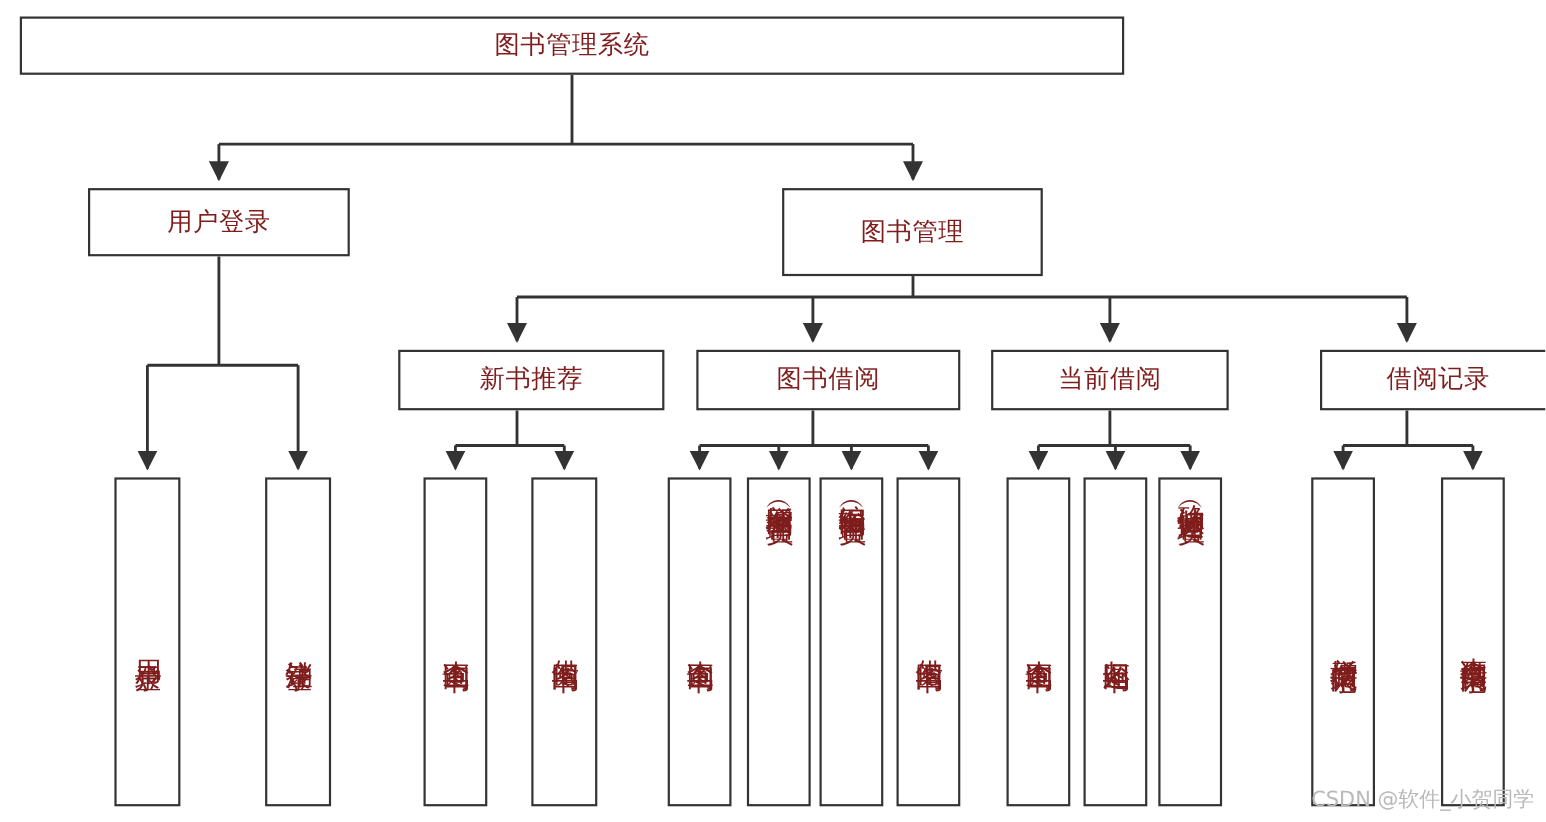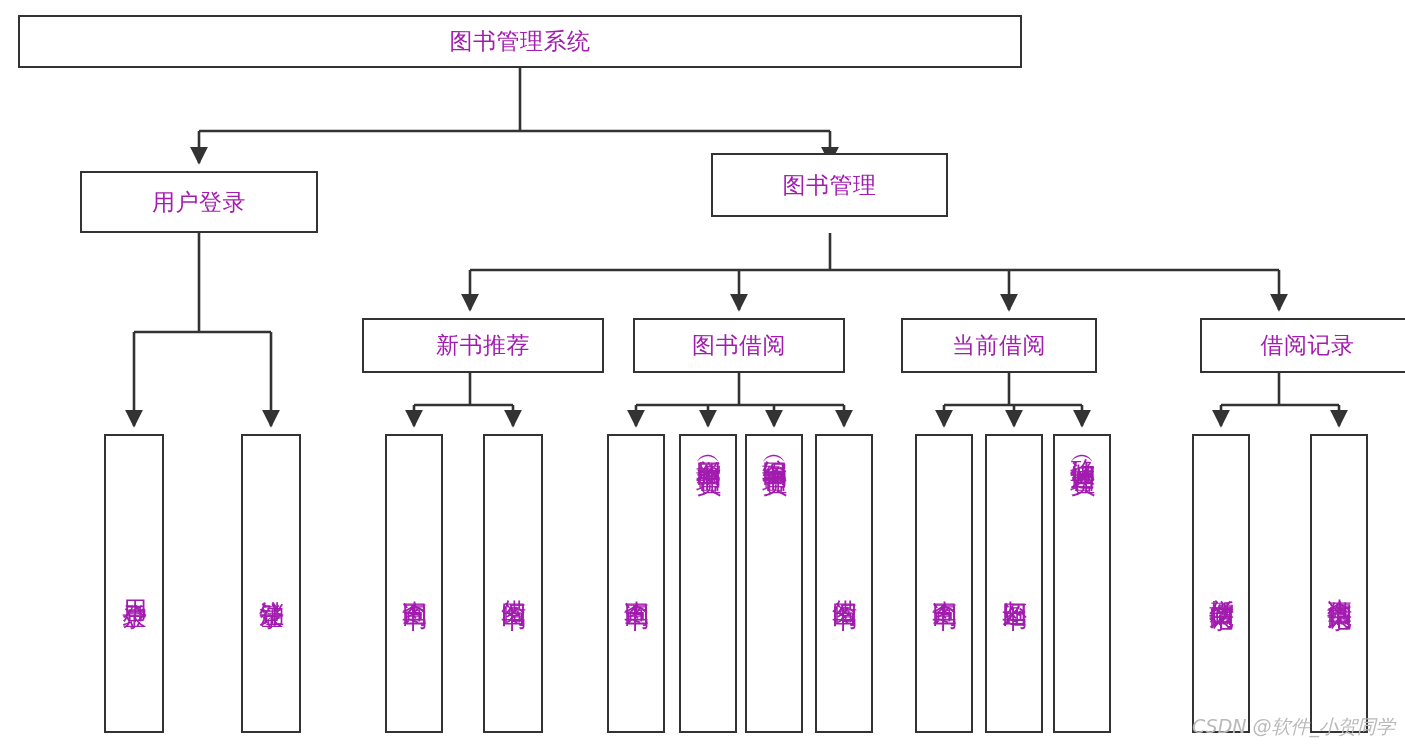--- a/index.html
+++ b/index.html
@@ -23,21 +23,21 @@
     height: 747px;
   }
   .node {
     position: absolute;
     box-sizing: border-box;
     border: 2.5px solid #333333;
     background: #ffffff;
     display: flex;
     align-items: center;
     justify-content: center;
-    color: #a21caf;
+    color: #7f1d1d;
     z-index: 2;
   }
   .node .label {
     display: block;
     text-align: center;
     line-height: 1.08;
     letter-spacing: 0.5px;
   }
   
   .node.horiz .label {
@@ -63,21 +63,20 @@
   }
   .watermark {
     position: absolute;
     left: 1192px;
     top: 714px;
     font-size: 19px;
     color: #b9b9b9;
     white-space: nowrap;
     z-index: 5;
     font-family: "DejaVu Sans", "Liberation Sans", sans-serif;
-    font-style: italic;
   }
 </style>
 </head>
 <body>
 
 <div id="canvas">
 
   <svg id="svg-layer" viewBox="0 0 1405 747" xmlns="http://www.w3.org/2000/svg">
     <defs>
       <marker id="arrow" viewBox="0 0 10 10" refX="9" refY="5" markerWidth="7" markerHeight="7" orient="auto-start-reverse">
@@ -128,31 +127,31 @@
     </g>
   </svg>
 
   <div class="node horiz" style="left:18px; top:15px; width:1004px; height:53px;">
     <span class="label">图书管理系统</span>
   </div>
 
   <div class="node horiz" style="left:80px; top:171px; width:238px; height:62px;">
     <span class="label">用户登录</span>
   </div>
-  <div class="node horiz" style="left:711px; top:153px; width:237px; height:64px;">
+  <div class="node horiz" style="left:711px; top:171px; width:237px; height:80px;">
     <span class="label">图书管理</span>
   </div>
 
   <div class="node horiz" style="left:362px; top:318px; width:242px; height:55px;">
     <span class="label">新书推荐</span>
   </div>
-  <div class="node horiz" style="left:633px; top:318px; width:212px; height:55px;">
+  <div class="node horiz" style="left:633px; top:318px; width:240px; height:55px;">
     <span class="label">图书借阅</span>
   </div>
-  <div class="node horiz" style="left:901px; top:318px; width:196px; height:55px;">
+  <div class="node horiz" style="left:901px; top:318px; width:216px; height:55px;">
     <span class="label">当前借阅</span>
   </div>
   <div class="node horiz" style="left:1172px; top:318px; width:215px; height:55px;margin-left:28px;">
     <span class="label">借阅记录</span>
   </div>
 
   <div class="node vert" style="left:104px; top:434px; width:60px; height:299px;">
     <span class="label">用户登录</span>
   </div>
   <div class="node vert" style="left:241px; top:434px; width:60px; height:299px;">

